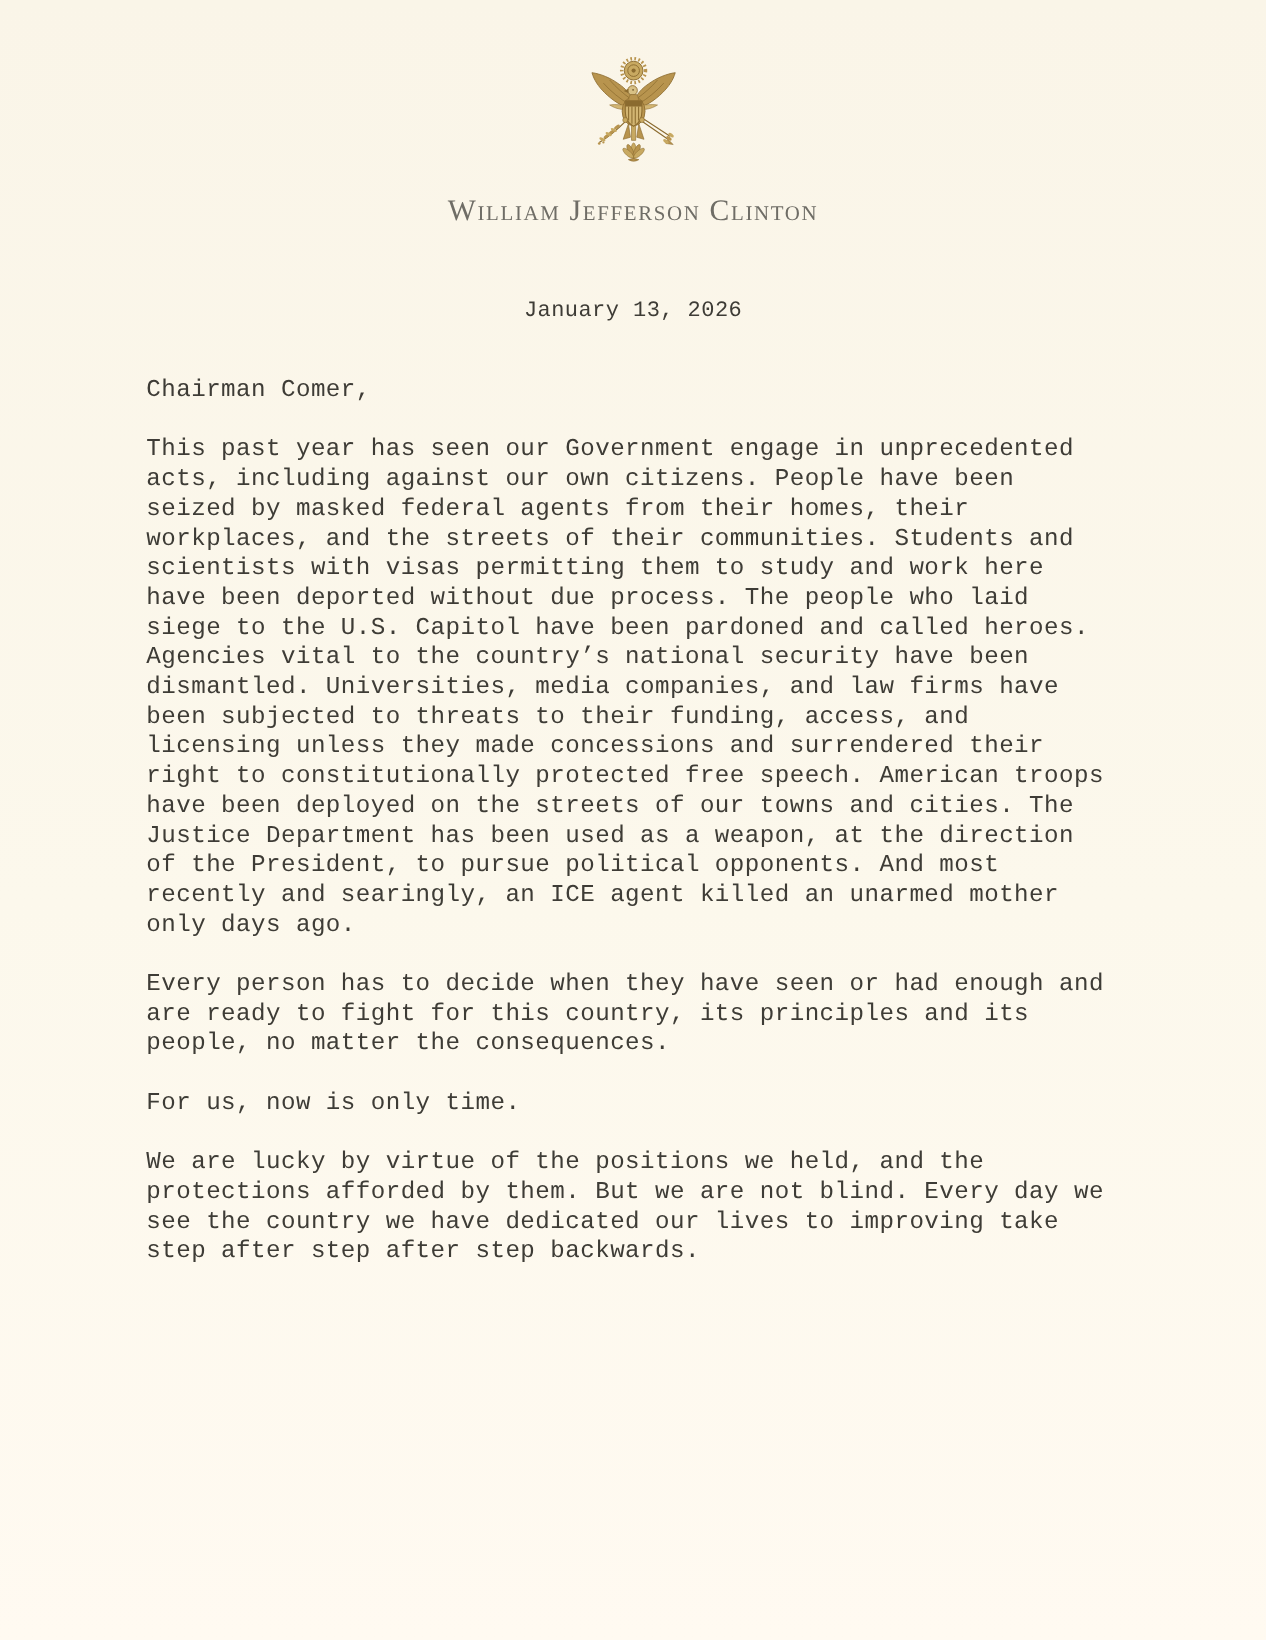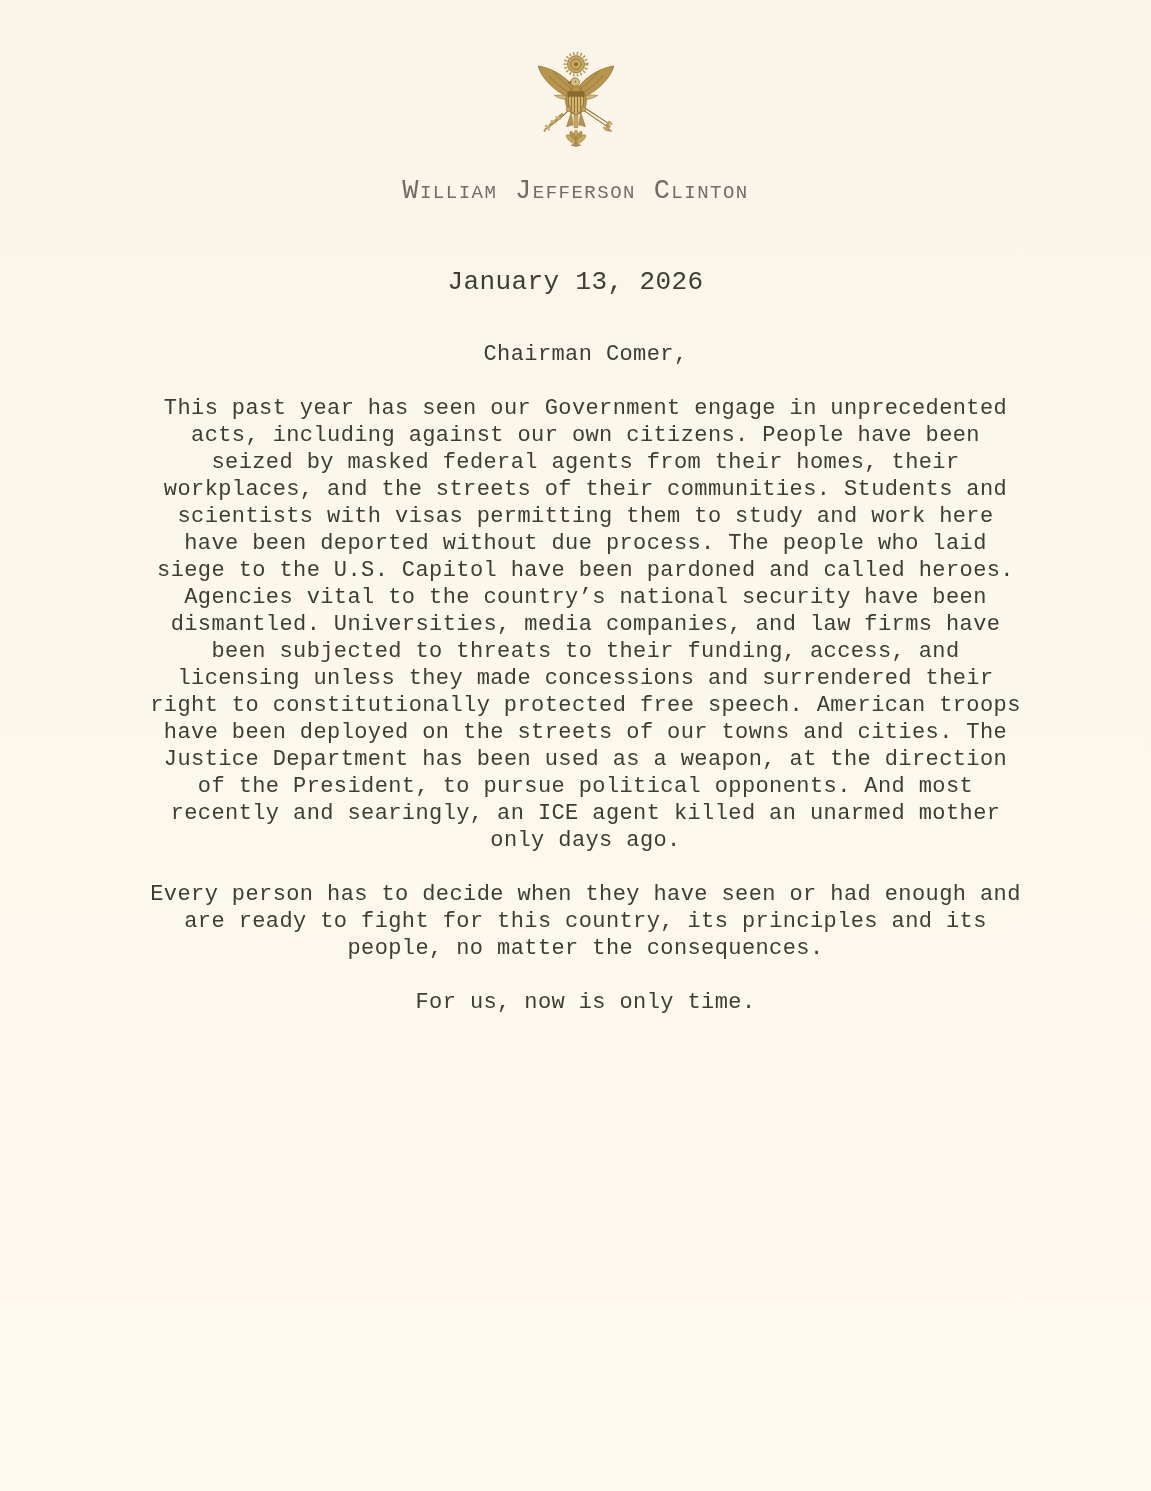--- a/index.html
+++ b/index.html
@@ -22,52 +22,51 @@
 
   .seal {
     display: inline-block;
     width: 96px;
     height: 106px;
     line-height: 0;
   }
   .seal svg { width: 100%; height: 100%; }
 
   .letterhead-name {
-    font-family: Liberation Mono, monospace;
+    font-family: Liberation Serif, serif;
     font-variant: small-caps;
     letter-spacing: 1.5px;
     font-size: 27px;
     line-height: 32px;
     color: #6f6d66;
     font-weight: 500;
   }
   .letterhead-name.first { margin-top: 14px; }
 
   .date-line {
     margin: 62px 0 0 0;
     text-align: center;
-    font-size: 26px;
+    font-size: 20px;
     line-height: 27px;
     letter-spacing: 0.4px;
     color: #3e3c36;
   }
 
   .letter-body {
     margin: 45px 0 0 133px;
     width: 905px;
     font-size: 22px;
     line-height: 27px;
     letter-spacing: 0.4px;
     color: #3e3c36;
   }
 
   .letter-body p {
     margin: 0 0 27px 0;
     white-space: pre-line;
-    text-align: center;
   }
 </style>
 </head>
 <body>
 
 <div class="page">
 
   <header class="letterhead">
 
     <div class="seal">
@@ -166,16 +165,20 @@
 of the President, to pursue political opponents. And most
 recently and searingly, an ICE agent killed an unarmed mother
 only days ago.</p>
 
     <p>Every person has to decide when they have seen or had enough and
 are ready to fight for this country, its principles and its
 people, no matter the consequences.</p>
 
     <p>For us, now is only time.</p>
 
+    <p>We are lucky by virtue of the positions we held, and the
+protections afforded by them. But we are not blind. Every day we
+see the country we have dedicated our lives to improving take
+step after step after step backwards.</p>
 
   </main>
 
 </div>
 
 </body></html>

